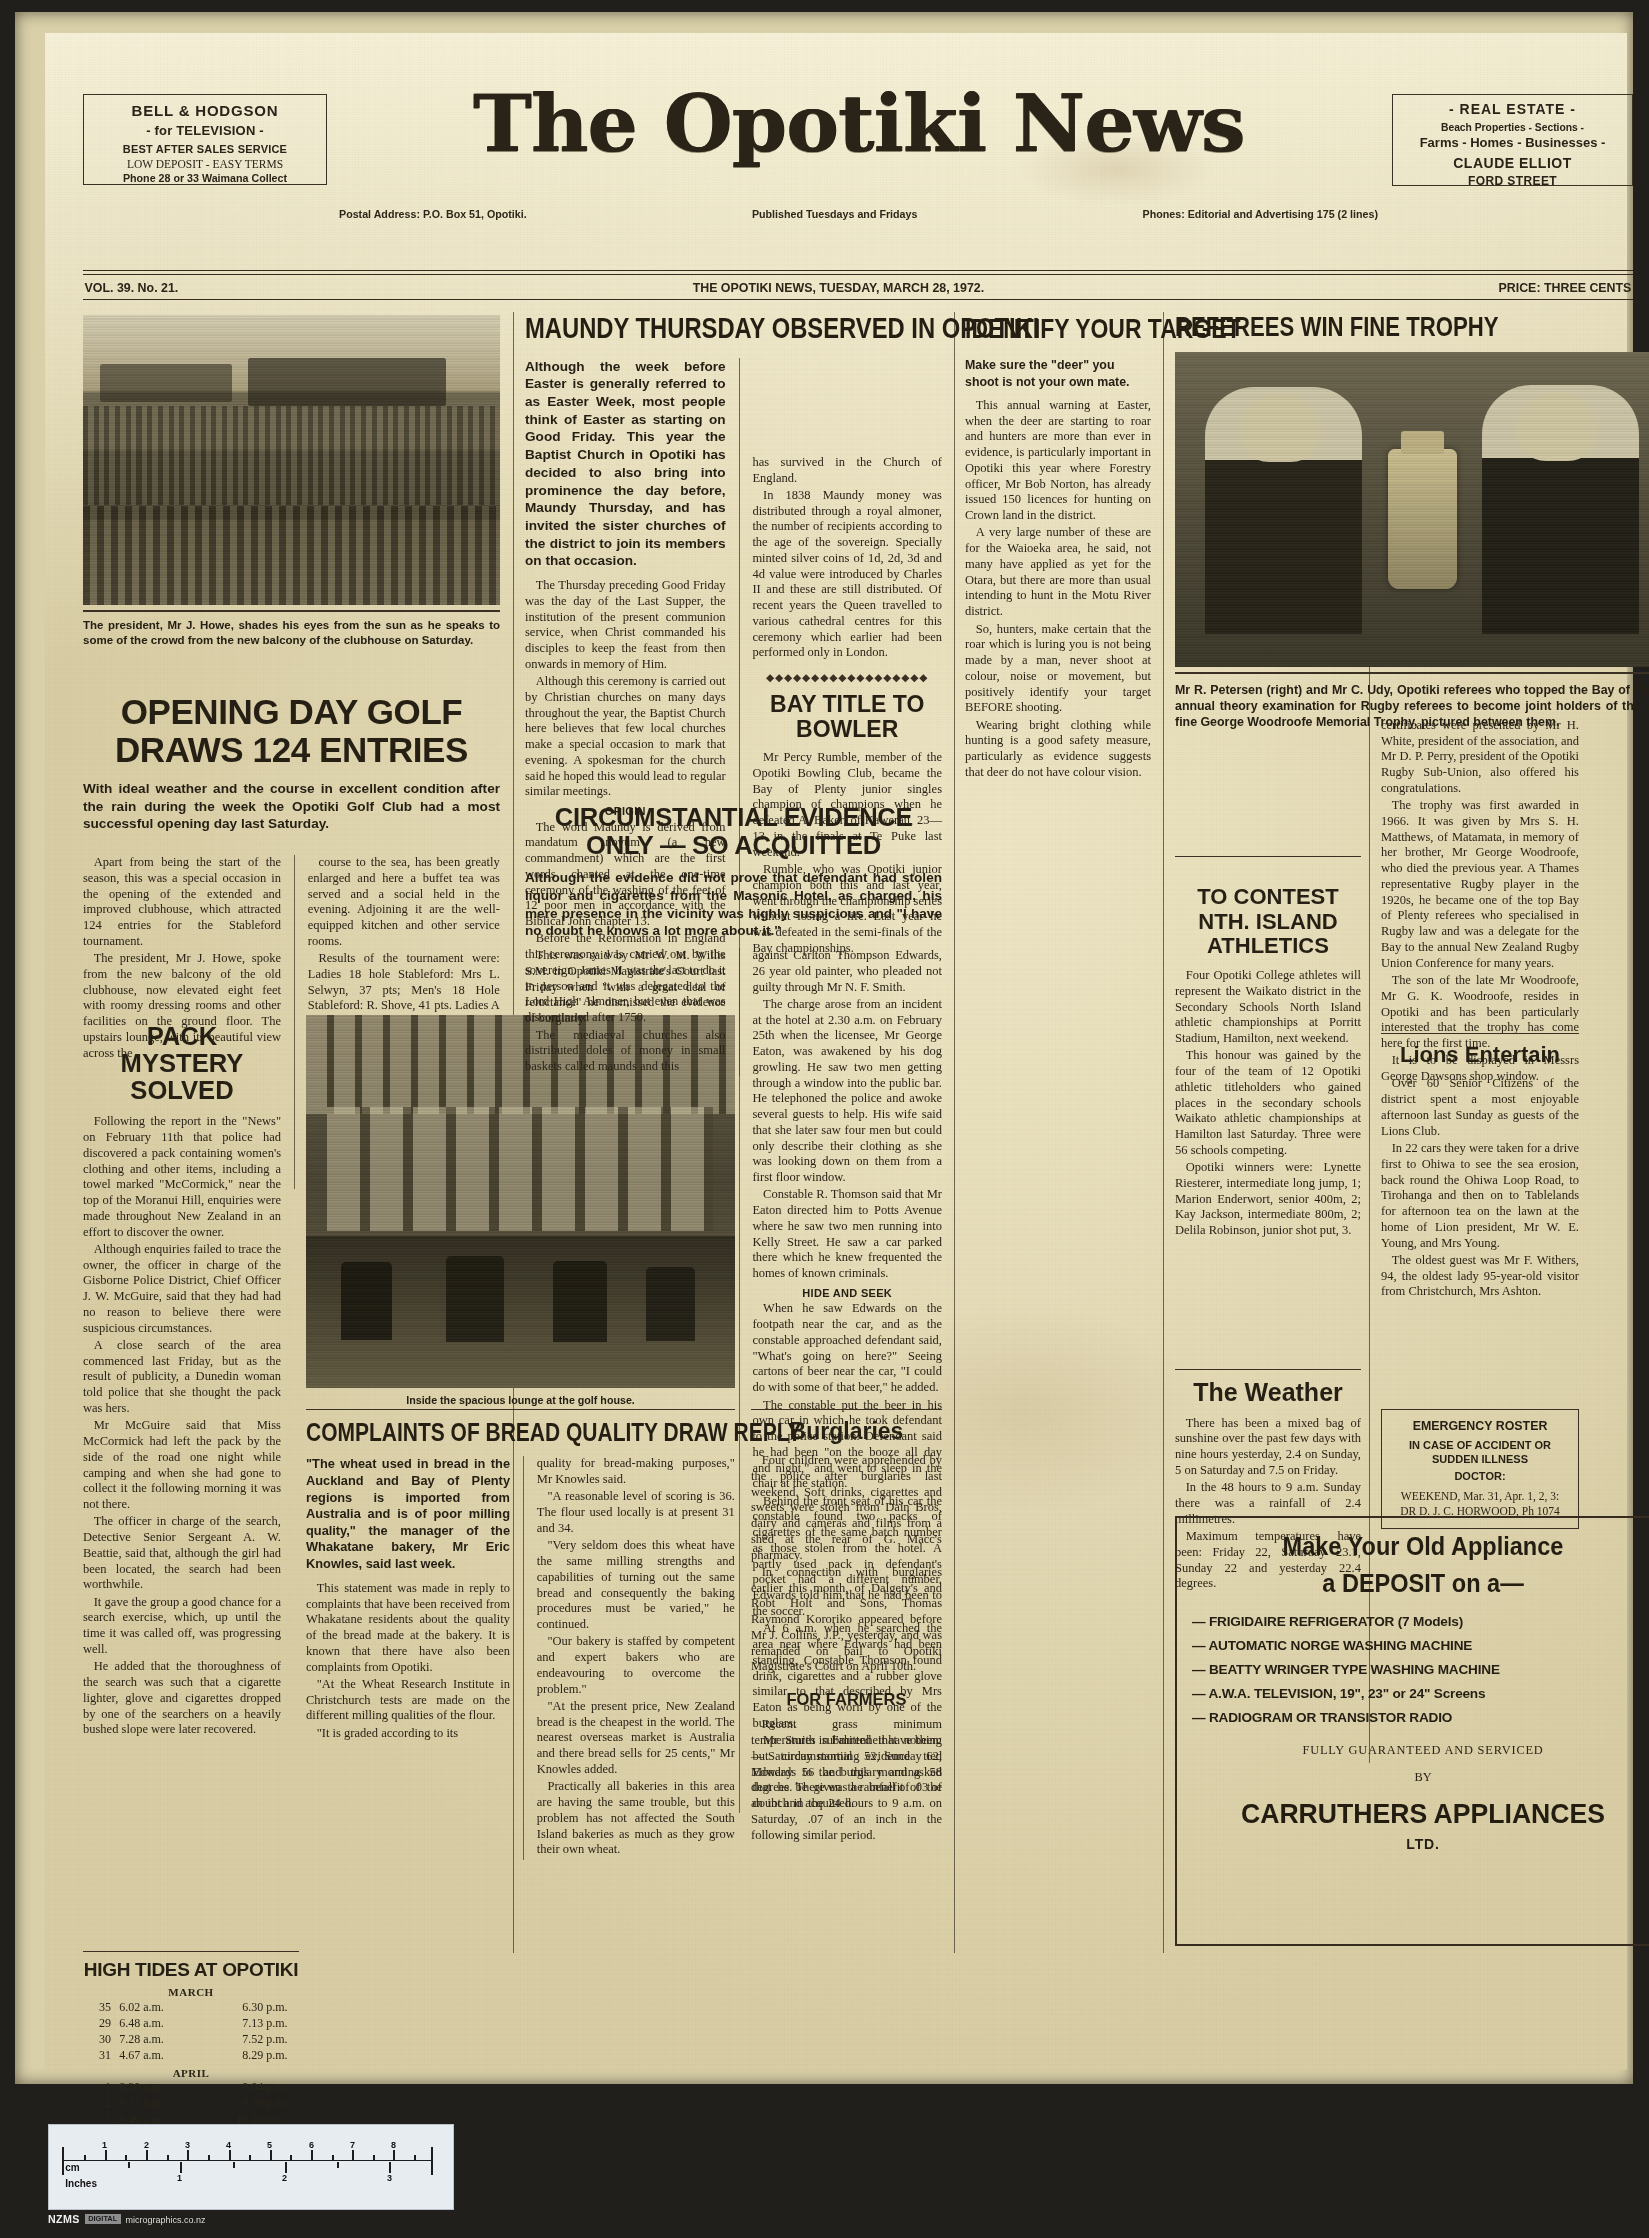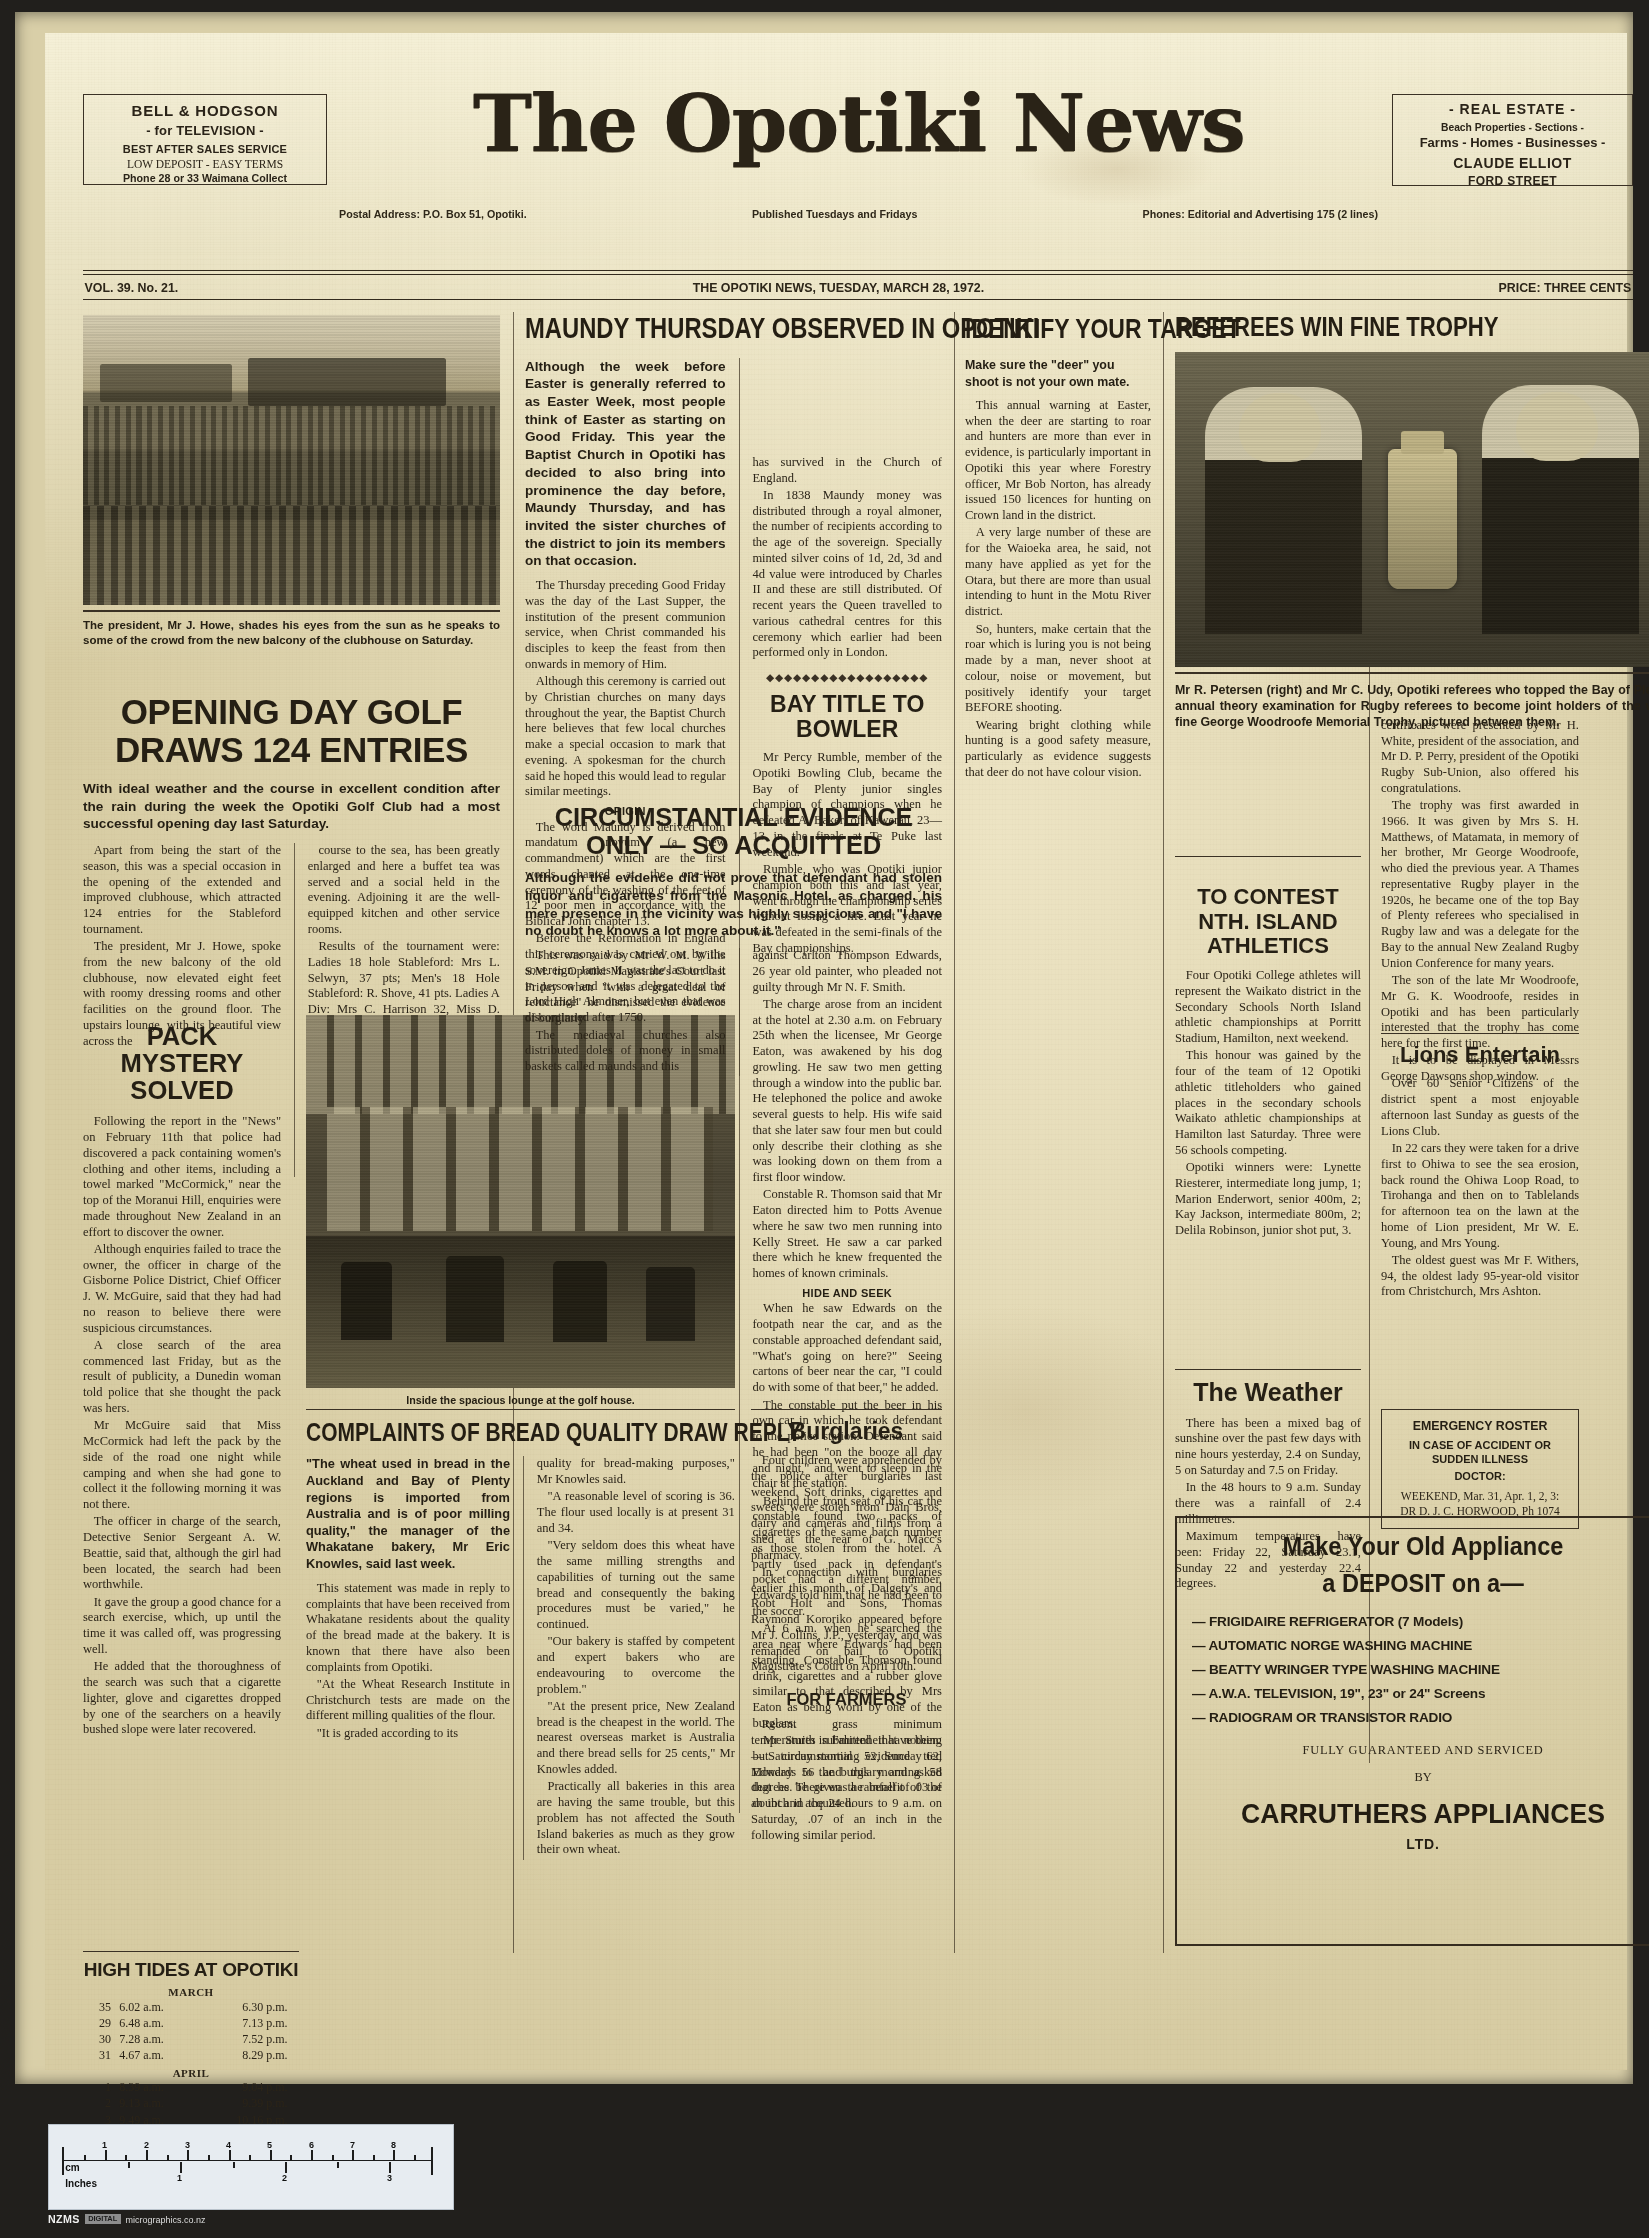--- a/index.html
+++ b/index.html
@@ -212,21 +212,21 @@
                 repeating-linear-gradient(90deg, rgba(28,25,16,.62) 0 6.6px, rgba(105,98,74,.38) 6.6px 14px);opacity:.9;"></div>
             <div class="ph-grain"></div>
           </div>
           <div class="hrule" style="position:relative;margin-top:5px;"></div>
           <div class="cap" style="margin-top:6.6px;width:417px;">The president, Mr J. Howe, shades his eyes from the sun as he speaks to some of the crowd from the new balcony of the clubhouse on Saturday.</div>
         </div>
 
         <div class="col" style="left:0;top:381px;width:417px;">
           <div class="hed" style="font-size:35px;line-height:1.08;letter-spacing:-0.4px;">OPENING DAY GOLF DRAWS 124 ENTRIES</div>
           <div class="lead" style="margin-top:11.5px;">With ideal weather and the course in excellent condition after the rain during the week the Opotiki Golf Club had a most successful opening day last Saturday.</div>
-          <div style="display:flex;gap:13px;margin-top:10px;">
+          <div style="display:flex;gap:13px;margin-top:22px;">
             <div class="body" style="width:198px;">
               <p>Apart from being the start of the season, this was a special occasion in the opening of the extended and improved clubhouse, which attracted 124 entries for the Stableford tournament.</p>
               <p>The president, Mr J. Howe, spoke from the new balcony of the old clubhouse, now elevated eight feet with roomy dressing rooms and other facilities on the ground floor. The upstairs lounge, with its beautiful view across the</p>
             </div>
             <div class="vrule" style="position:relative;left:0;top:0;height:auto;width:0.8px;align-self:stretch;"></div>
             <div class="body" style="width:192px;">
               <p>course to the sea, has been greatly enlarged and here a buffet tea was served and a social held in the evening. Adjoining it are the well-equipped kitchen and other service rooms.</p>
               <p>Results of the tournament were: Ladies 18 hole Stableford: Mrs L. Selwyn, 37 pts; Men's 18 Hole Stableford: R. Shove, 41 pts. Ladies A Div: Mrs C. Harrison 32, Miss D. Jephson 31, Mrs N. Anstis 27. Ladies B Div: Mrs E. Lane 35, Mrs B. Pettigrew 35, Mrs R. Young 33. Ladies C Div: Miss C. Hickey 35, Mrs R. Davis 18. Mens A Div: G. Cassin 37, J. Goldsmith 34, Mr 34, Mess B Div: A. Donaldson 40, L. Allen 38, T. Selwyn 37. Mens C Div: I. Parkinson 37, S. Richmond 34, G. Flude 34.</p>
             </div>
           </div>

